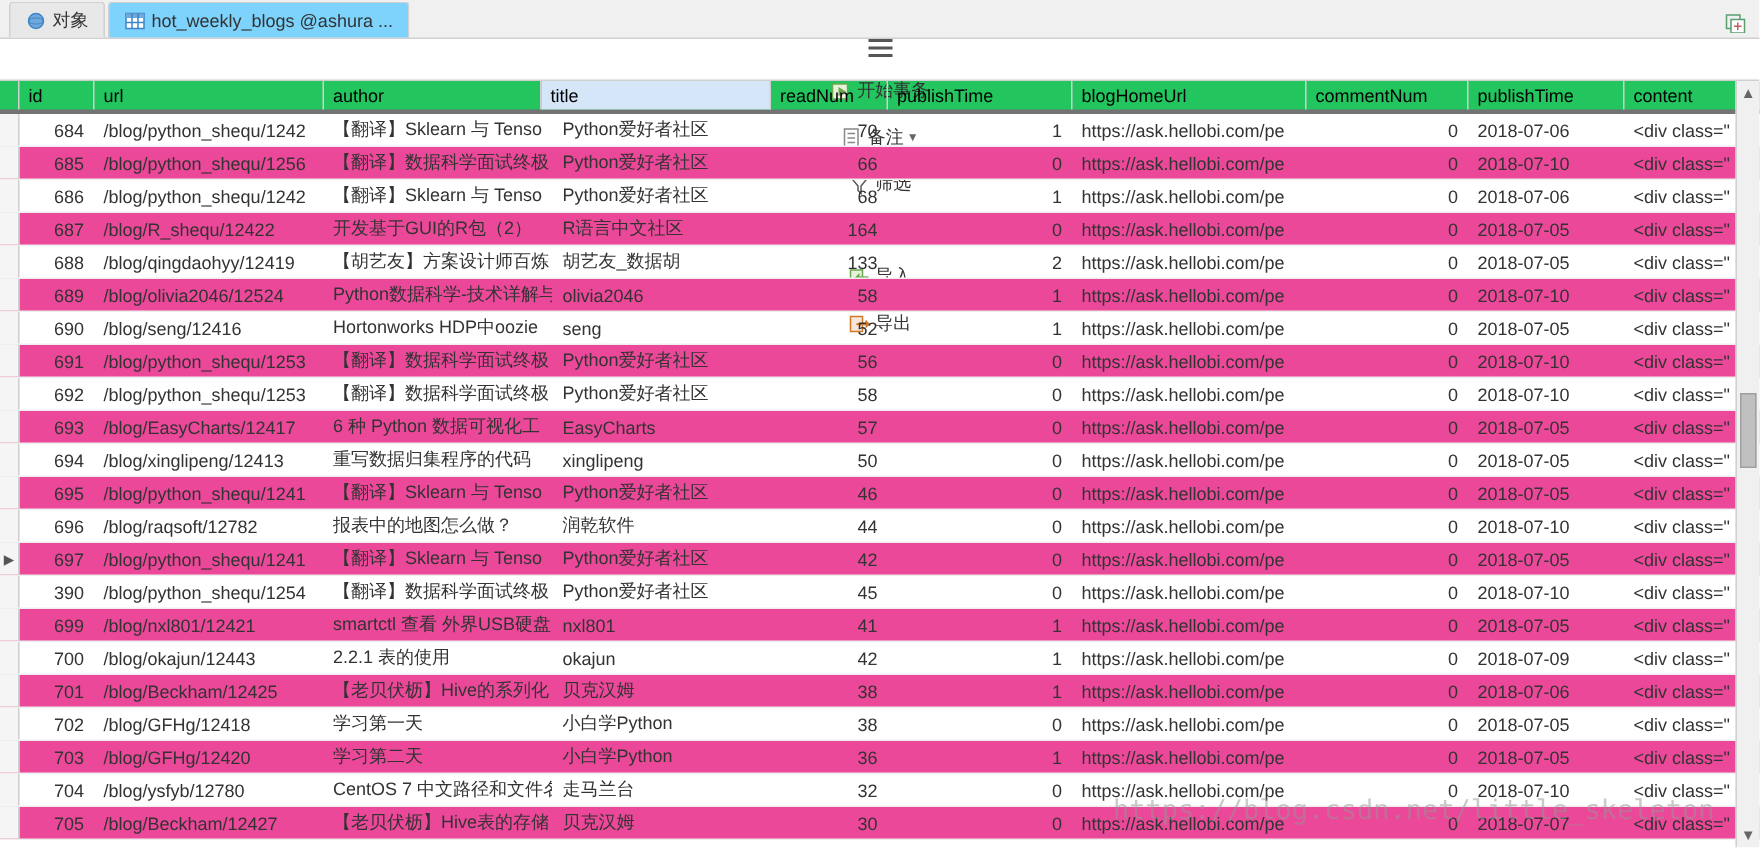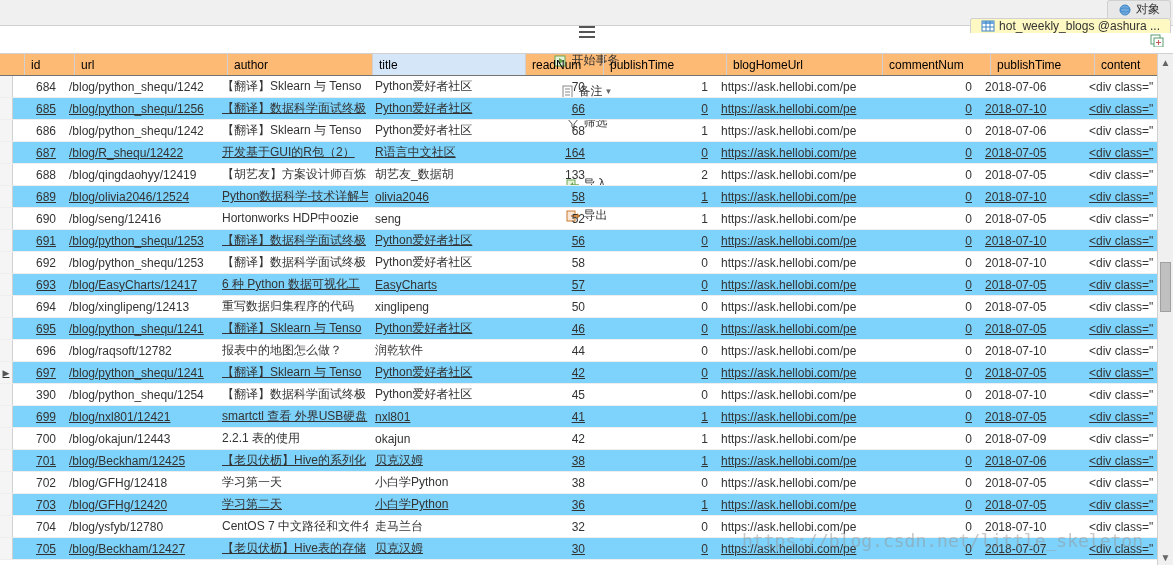--- a/index.html
+++ b/index.html
@@ -1,43 +1,43 @@
 <!DOCTYPE html>
 <html><head>
 <meta charset="utf-8">
 <style>
 * { box-sizing: border-box; margin: 0; padding: 0; }
 body { font-family: "Microsoft YaHei", Arial, sans-serif; font-size: 12px; color: #333; background: #fff; width: 1173px; height: 565px; overflow: hidden; position: relative; }
 
 
-.tabbar { height: 26px; border-bottom: 1px solid #d0d0d0; display: flex; align-items: flex-end; padding-left: 6px; background: #f0f0f0; flex-direction: column; }
+.tabbar { height: 26px; border-bottom: 1px solid #d0d0d0; display: flex; align-items: flex-end; padding-left: 6px; background: #f0f0f0; }
 .tab { height: 24px; padding: 0 10px; display: flex; align-items: center; gap: 4px; border: 1px solid #d0d0d0; border-bottom: none; background: #e8e8e8; margin-right: 2px; border-radius: 3px 3px 0 0; cursor: pointer; }
-.tab.active { background: #fef9c3; }
+.tab.active { background: #7dd3fc; }
 .tab-icon { width: 14px; height: 14px; display: inline-flex; align-items: center; justify-content: center; }
 .tab-icon svg { width: 14px; height: 14px; }
 .tabbar .spacer { flex: 1; }
 .tabbar .right-btn { width: 20px; height: 20px; margin-right: 6px; display: flex; align-items: center; justify-content: center; }
 
 
 .toolbar { height: 28px; display: flex; align-items: center; border-bottom: 1px solid #d0d0d0; padding: 0 8px; gap: 14px; flex-direction: column; }
 .tbtn { display: flex; align-items: center; gap: 4px; cursor: pointer; color: #333; }
 .tbtn .ticn { width: 14px; height: 14px; display: inline-flex; align-items: center; justify-content: center; }
 .tbtn .dropdown-caret { font-size: 8px; color: #666; margin-left: -2px; }
 .hamburger { width: 16px; display: flex; flex-direction: column; gap: 3px; }
 .hamburger span { height: 2px; background: #555; }
 
 
-.header-row { display: flex; height: 22px; background: #fdba74; border-bottom: 1px solid #737373; padding-left: 12px; }
+.header-row { display: flex; height: 22px; background: #22c55e; border-bottom: 3px solid #737373; }
 .hcell { border-right: 1px solid #d0d0d0; display: flex; align-items: center; padding: 0 6px; color: #000; overflow: hidden; white-space: nowrap; cursor: pointer; }
 .hcell.selected { background: #d4e6f8; }
 
 
 .grid-body { position: relative; }
 .row { display: flex; height: 22px; align-items: center; border-bottom: 1px solid #eee; }
-.row.alt { background: #7dd3fc; text-decoration: underline; }
+.row.alt { background: #ec4899; }
 .cell { border-right: 1px solid transparent; padding: 0 6px; overflow: hidden; white-space: nowrap; text-overflow: clip; display: flex; align-items: center; height: 100%; }
 .cell.num { justify-content: flex-end; }
 
 .gutter { width: 12px; border-right: 1px solid #d0d0d0; background: #f5f5f5; display: flex; align-items: center; justify-content: center; }
 
 
 .c-gutter { width: 12px; }
 .c-id     { width: 50px; }
 .c-url    { width: 153px; }
 .c-title  { width: 153px; }

